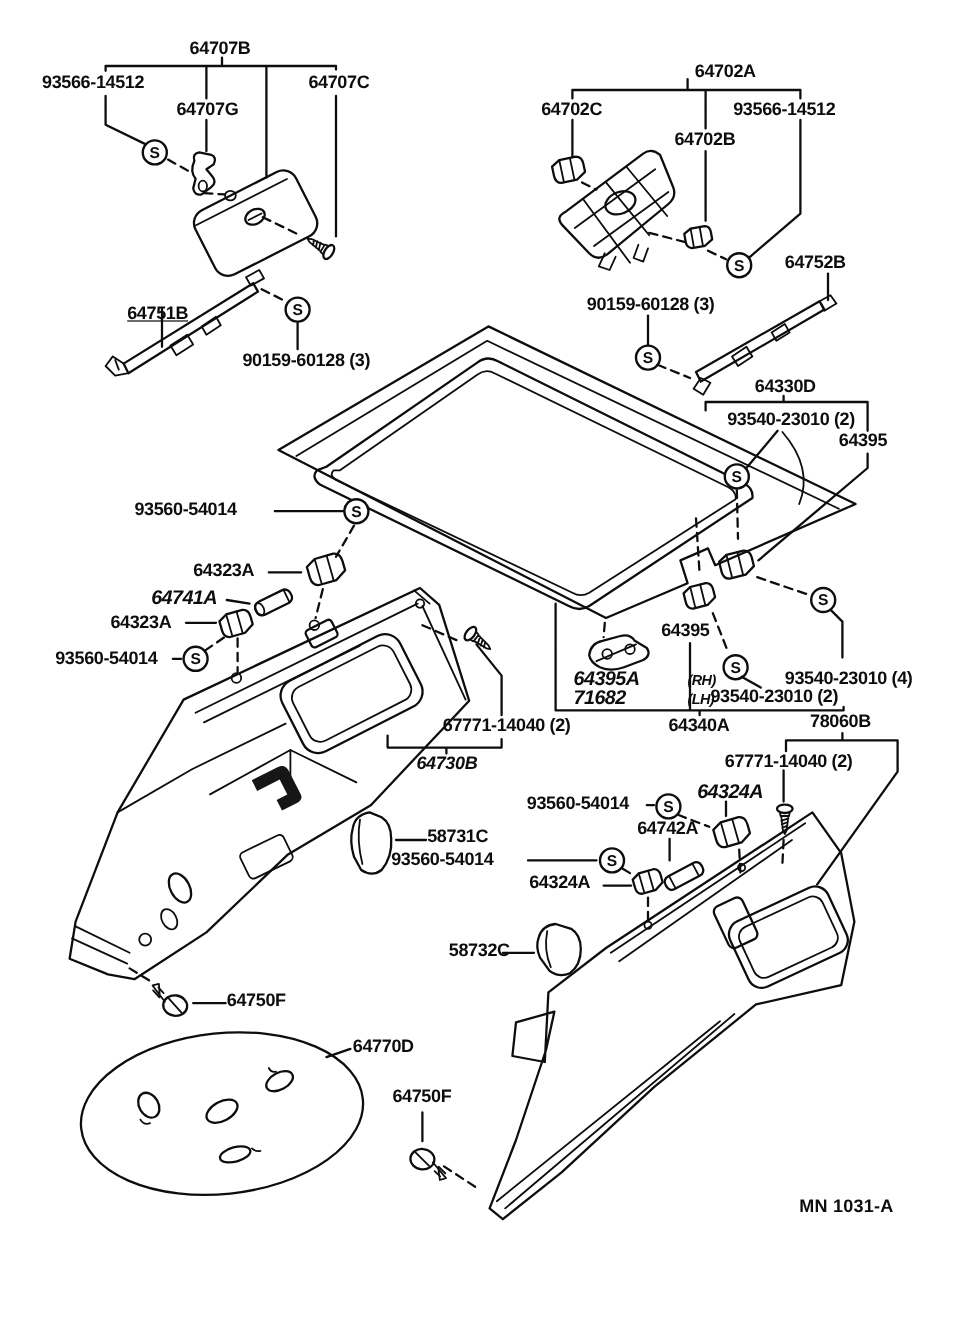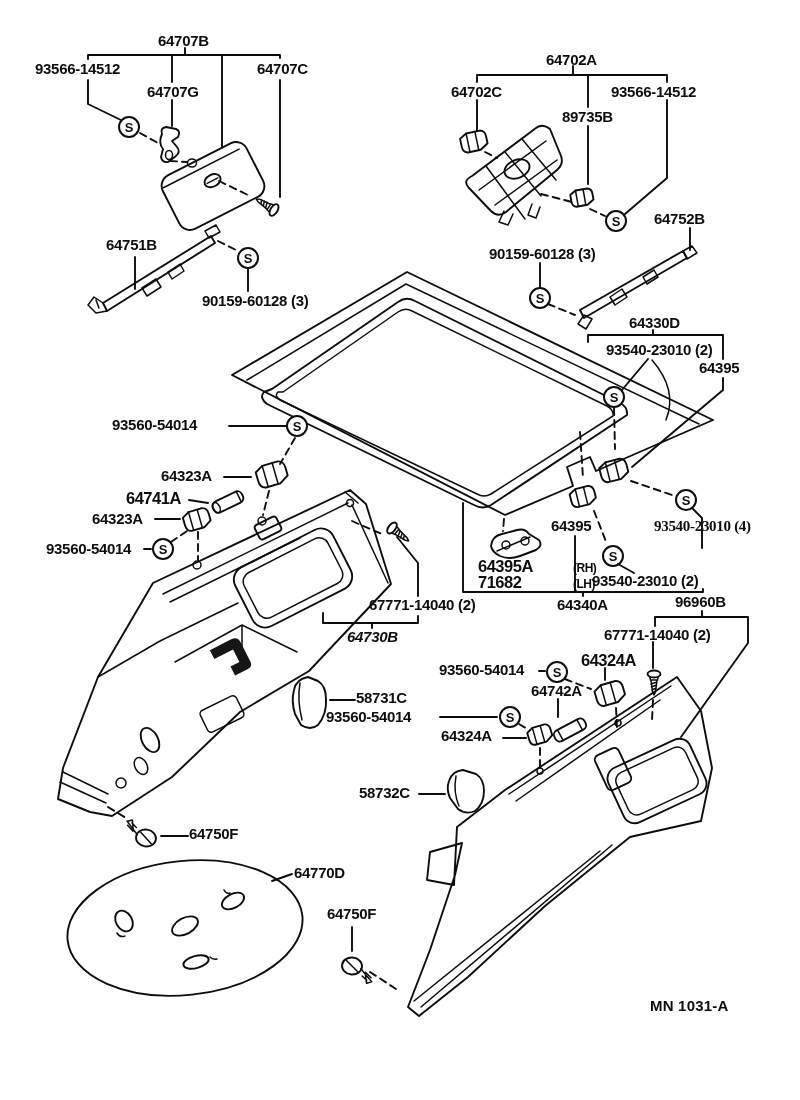--- a/index.html
+++ b/index.html
@@ -1,24 +1,24 @@
 <!DOCTYPE html>
 <html><head>
 <meta charset="utf-8">
 <style>
   html,body{margin:0;padding:0;background:#fff;}
   #stage{position:relative;width:800px;height:1100px;background:#fff;overflow:hidden;
          font-family:"Liberation Sans",sans-serif;}
   #art{position:absolute;left:0;top:0;}
   .lbl{position:absolute;font-weight:700;font-size:15px;line-height:1.05;
        letter-spacing:-0.3px;color:#0d0d0d;white-space:nowrap;}
-  .lg{font-size:16.5px;letter-spacing:-0.5px;}
+  .lg{font-size:16.5px;letter-spacing:-0.5px;font-style:italic;}
   .part-col{display:inline-block;width:95px;}
   .side{font-size:12px;font-weight:700;}
-  .foot{font-size:15px;letter-spacing:0.2px;}
+  .foot{font-size:15px;letter-spacing:0.2px;margin-left:16px;}
   svg *{vector-effect:non-scaling-stroke;}
   .ln{stroke:#0d0d0d;stroke-width:1.9;fill:none;stroke-linecap:round;stroke-linejoin:round;}
   .thin{stroke-width:1.5;}
   .dash{stroke:#0d0d0d;stroke-width:1.9;fill:none;stroke-dasharray:7 5;stroke-linecap:round;}
   .scirc{stroke:#0d0d0d;stroke-width:2;fill:#fff;}
   .stxt{font-family:"Liberation Sans",sans-serif;font-weight:700;font-size:13px;fill:#0d0d0d;
         text-anchor:middle;}
   .fillblk{fill:#161616;stroke:none;}
 </style>
 </head>
@@ -333,27 +333,27 @@
         <use href="#pushpin"></use>
       </g>
     </g>
     <path class="dash" d="M370,972 L396,989"></path>
   </svg>
 
   <div class="lbl" style="left:158px;top:33px;">64707B</div>
   <div class="lbl" style="left:35px;top:61px;">93566-14512</div>
   <div class="lbl" style="left:257px;top:61px;text-align:right;">64707C</div>
   <div class="lbl" style="left:147px;top:84px;">64707G</div>
-  <div class="lbl" style="left:106px;top:237px;">64751B</div>
+  <div class="lbl" style="left:106px;top:254px;text-decoration:underline;">64751B</div>
   <div class="lbl" style="left:202px;top:293px;">90159-60128 (3)</div>
 
-  <div class="lbl" style="left:546px;top:52px;">64702A</div>
+  <div class="lbl" style="left:579px;top:52px;">64702A</div>
   <div class="lbl" style="left:451px;top:84px;">64702C</div>
   <div class="lbl" style="left:611px;top:84px;">93566-14512</div>
-  <div class="lbl" style="left:562px;top:109px;">89735B</div>
+  <div class="lbl" style="left:562px;top:109px;">64702B</div>
   <div class="lbl" style="left:654px;top:211px;">64752B</div>
   <div class="lbl" style="left:489px;top:246px;">90159-60128 (3)</div>
 
   <div class="lbl" style="left:629px;top:315px;">64330D</div>
   <div class="lbl" style="left:606px;top:342px;">93540-23010 (2)</div>
   <div class="lbl" style="left:699px;top:360px;">64395</div>
 
   <div class="lbl" style="left:112px;top:417px;">93560-54014</div>
   <div class="lbl" style="left:161px;top:468px;">64323A</div>
   <div class="lbl lg" style="left:126px;top:490px;">64741A</div>
@@ -361,34 +361,34 @@
   <div class="lbl" style="left:46px;top:541px;">93560-54014</div>
 
   <div class="lbl" style="left:551px;top:518px;">64395</div>
   <div class="lbl lg" style="left:478px;top:558px;">
     <span class="part-col">64395A</span><span class="side">(RH)</span>
   </div>
   <div class="lbl lg" style="left:478px;top:574px;">
     <span class="part-col">71682</span><span class="side">(LH)</span>
   </div>
   <div class="lbl" style="left:592px;top:573px;">93540-23010 (2)</div>
-  <div class="lbl" style="left:654px;top:519px;font-family:Liberation Serif, serif;">93540-23010 (4)</div>
+  <div class="lbl" style="left:654px;top:558px;">93540-23010 (4)</div>
   <div class="lbl" style="left:557px;top:597px;">64340A</div>
-  <div class="lbl" style="left:675px;top:594px;">96960B</div>
+  <div class="lbl" style="left:675px;top:594px;">78060B</div>
   <div class="lbl" style="left:604px;top:627px;">67771-14040 (2)</div>
 
   <div class="lbl" style="left:369px;top:597px;">67771-14040 (2)</div>
   <div class="lbl" style="left:347px;top:629px;font-style:italic;">64730B</div>
 
   <div class="lbl" style="left:439px;top:662px;">93560-54014</div>
   <div class="lbl lg" style="left:581px;top:652px;">64324A</div>
   <div class="lbl" style="left:531px;top:683px;">64742A</div>
   <div class="lbl" style="left:326px;top:709px;">93560-54014</div>
   <div class="lbl" style="left:441px;top:728px;">64324A</div>
   <div class="lbl" style="left:356px;top:690px;">58731C</div>
-  <div class="lbl" style="left:359px;top:785px;">58732C</div>
+  <div class="lbl" style="left:374px;top:785px;">58732C</div>
 
   <div class="lbl" style="left:189px;top:826px;">64750F</div>
   <div class="lbl" style="left:294px;top:865px;">64770D</div>
   <div class="lbl" style="left:327px;top:906px;">64750F</div>
 
   <div class="lbl foot" style="left:650px;top:998px;">MN 1031-A</div>
 </div>
 
 </body></html>

